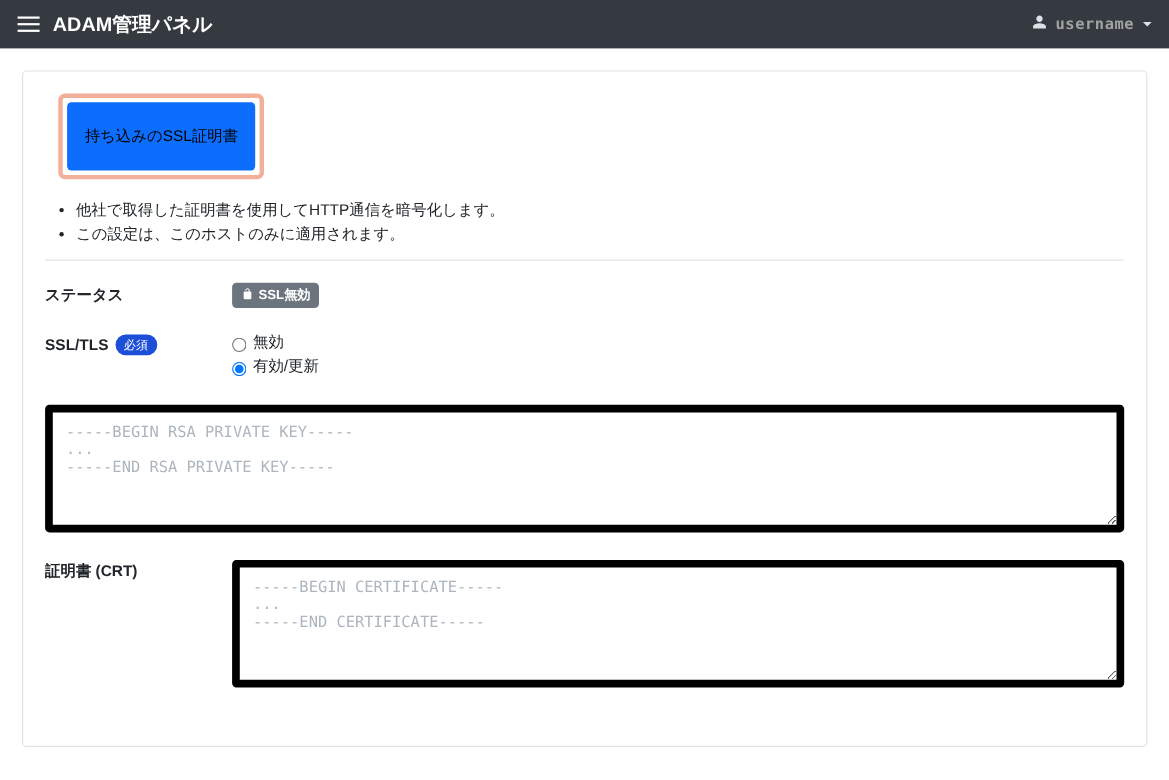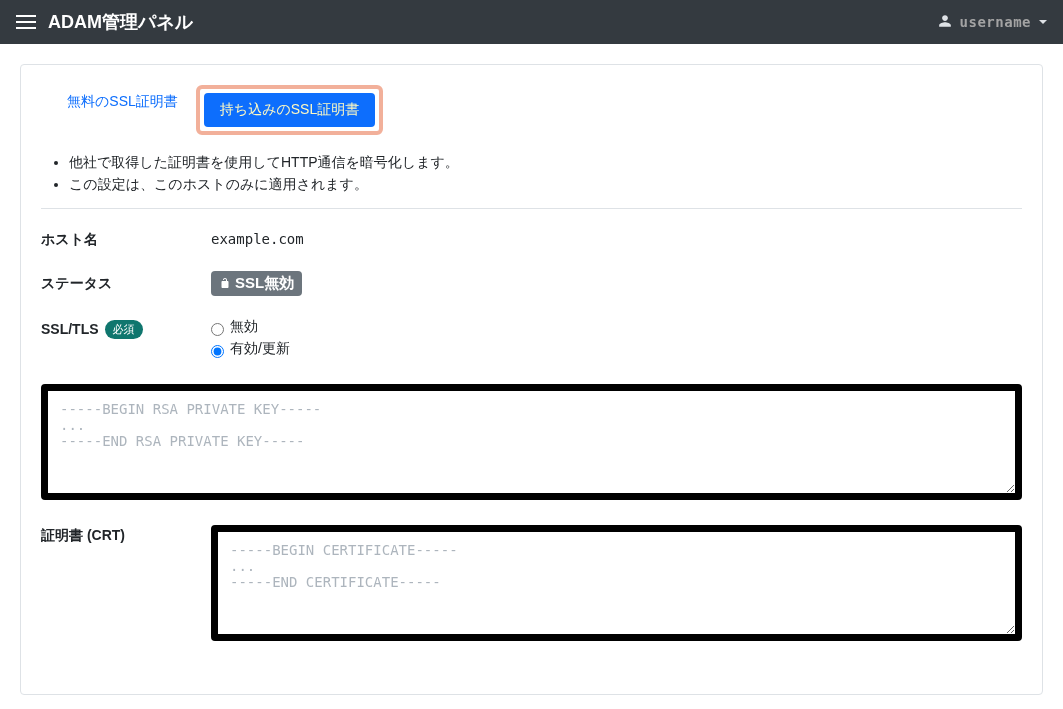--- a/index.html
+++ b/index.html
@@ -17,35 +17,35 @@
 
 .page { padding: 20px; }
 .page-title { font-size: 24px; font-weight: 700; margin-bottom: 16px; }
 
 .card { border: 1px solid #dee2e6; border-radius: 4px; padding: 20px 20px 28px 20px; }
 
 .tabs { display: flex; gap: 4px; margin-bottom: 16px; padding-left: 12px; }
 .tab { padding: 8px 14px; border-radius: 4px; cursor: pointer; font-size: 14px; }
 .tab-free { color: #0d6efd; background: transparent; }
 .tab-highlight { border: 4px solid #f2b09a; border-radius: 6px; padding: 4px; }
-.tab-own { background: #0d6efd; color: #fef9c3; padding: 8px 16px; border-radius: 4px; }
+.tab-own { background: #0d6efd; color: #000000; padding: 22px 16px; border-radius: 4px; }
 
 .desc ul { list-style: disc; margin-left: 28px; margin-bottom: 12px; }
 .desc li { line-height: 1.6; }
 
 hr.sep { border: none; border-top: 1px solid #dee2e6; margin: 6px 0 20px 0; }
 
 .row { display: flex; align-items: flex-start; margin-bottom: 22px; }
 .row.align-center { align-items: center; }
 .lbl-col { width: 170px; font-weight: 700; display: flex; align-items: center; gap: 6px; padding-top: 2px; }
 .val-col { flex: 1; }
 .mono { font-family: ui-monospace, "SFMono-Regular", Menlo, Consolas, monospace; }
 
-.badge-required { background: #0f766e; color: #fff; font-size: 11px; padding: 2px 8px; border-radius: 10px; font-weight: 400; }
-.status-badge { display: inline-flex; align-items: center; gap: 4px; background: #6c757d; color: #fff; font-size: 15px; font-weight: 600; padding: 3px 8px; border-radius: 4px; }
+.badge-required { background: #1d4ed8; color: #fff; font-size: 11px; padding: 2px 8px; border-radius: 10px; font-weight: 400; }
+.status-badge { display: inline-flex; align-items: center; gap: 4px; background: #6c757d; color: #fff; font-size: 12px; font-weight: 600; padding: 3px 8px; border-radius: 4px; }
 .status-badge svg { width: 12px; height: 12px; fill: #fff; }
 
 .radio-group label { display: flex; align-items: flex-end; gap: 6px; margin-bottom: 4px; cursor: pointer; }
 .radio-group input { cursor: pointer; }
 
 textarea.form-ta { width: 100%; min-height: 116px; border: 7px solid #000000; border-radius: 4px; padding: 10px 12px; font-family: ui-monospace, "SFMono-Regular", Menlo, Consolas, monospace; font-size: 14px; resize: vertical; color: #495057; }
 textarea.form-ta::placeholder { color: #adb5bd; }
 </style>
 </head>
 <body>
@@ -68,39 +68,34 @@
     <span class="username">username</span>
     <span class="caret"></span>
   </div>
 </div>
 
 <div class="page">
 
   <div class="card">
 
     <div class="tabs">
-      <div class="tab tab-free">無料のSSL証明書</div>
       <div class="tab-highlight">
         <div class="tab-own">持ち込みのSSL証明書</div>
       </div>
     </div>
 
     <div class="desc">
       <ul>
         <li>他社で取得した証明書を使用してHTTP通信を暗号化します。</li>
         <li>この設定は、このホストのみに適用されます。</li>
       </ul>
     </div>
 
     <hr class="sep">
 
-    <div class="row align-center">
-      <div class="lbl-col">ホスト名</div>
-      <div class="val-col mono">example.com</div>
-    </div>
 
     <div class="row align-center">
       <div class="lbl-col">ステータス</div>
       <div class="val-col">
         <span class="status-badge">
           <span>
             <svg viewBox="0 0 24 24">
                 <path d="M17 8h-1V6c0-2.2-1.8-4-4-4S8 3.8 8 6h2c0-1.1.9-2 2-2s2 .9 2 2v2H7c-1.1 0-2 .9-2 2v10c0 1.1.9 2 2 2h10c1.1 0 2-.9 2-2V10c0-1.1-.9-2-2-2z"></path>
               </svg>
           </span>

